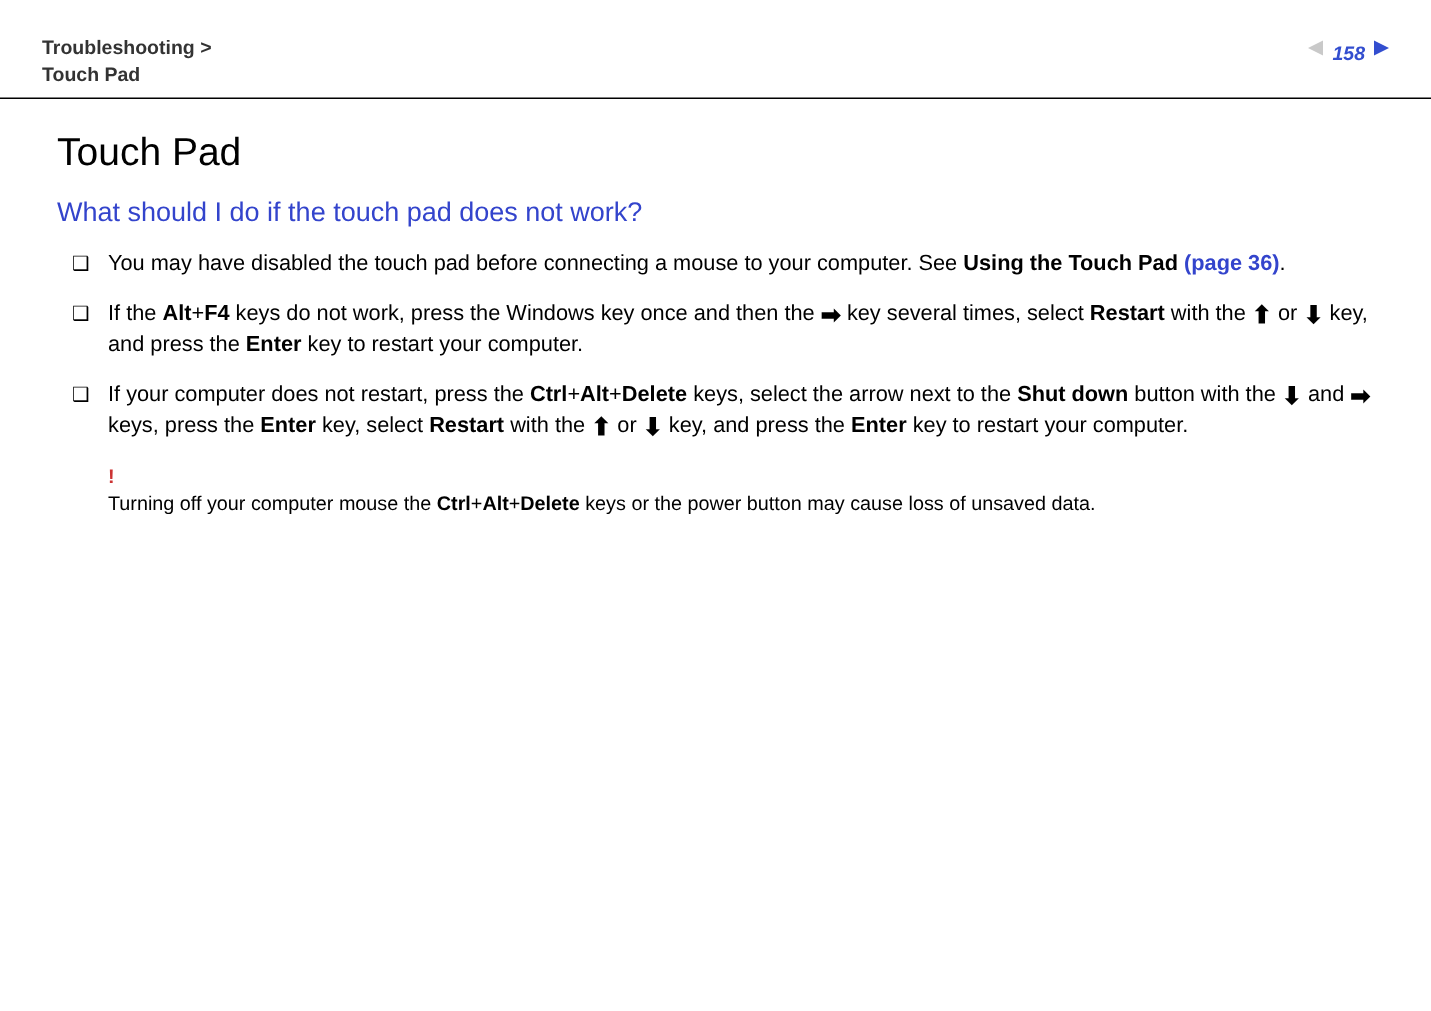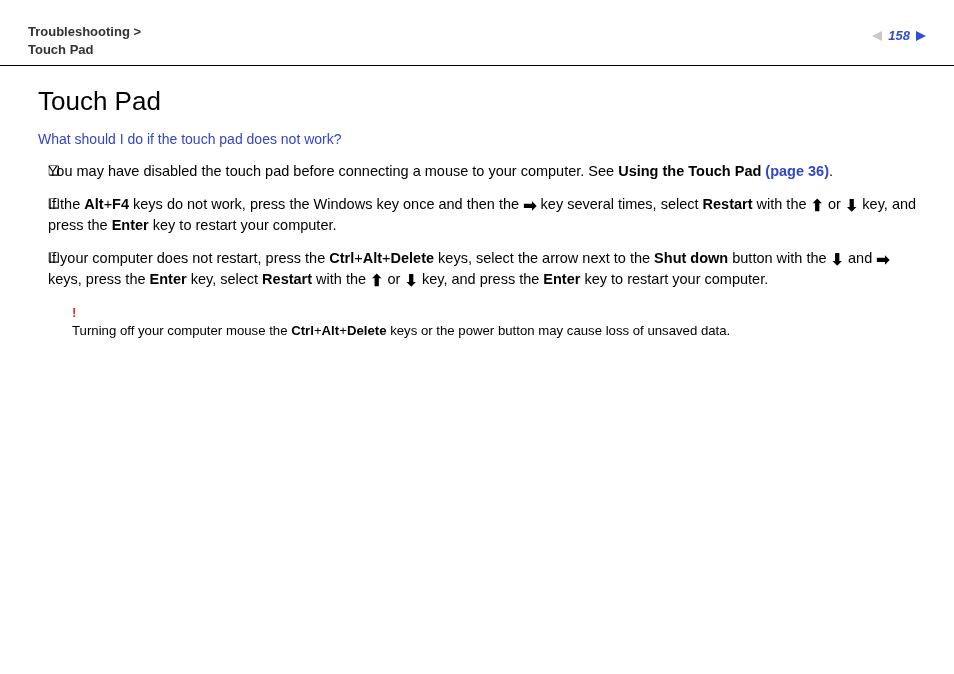--- a/index.html
+++ b/index.html
@@ -17,33 +17,34 @@
     display: flex;
     justify-content: space-between;
     align-items: flex-start;
     padding: 23px 28px 6px 28px;
     border-bottom: 1px solid #000;
     font-size: 13px;
     line-height: 1.4;
     font-weight: bold;
     color: #333;
   }
-  .pagenum-wrap { display: flex; align-items: center; margin-top: 4px; }
+  .pagenum-wrap { display: flex; margin-top: 4px; }
   .pagenum { color: #334ecf; font-weight: bold; font-style: italic; font-size: 13px; margin: 0 4px; }
   .nav-tri {
     width: 0; height: 0; border-top: 5px solid transparent; border-bottom: 5px solid transparent;
   }
   .nav-left { border-right: 10px solid #c9c9c9; margin-right: 2px; }
   .nav-right { border-left: 10px solid #334ecf; margin-left: 2px; }
   .content { padding: 20px 28px 0 38px; }
   h1 { font-size: 26px; font-weight: 400; margin: 0 0 14px 0; color: #000; }
-  h2 { font-size: 14px; font-weight: 400; margin: 0 0 14px 0; color: #3344cc; }
+  h2 { font-size: 18px; font-weight: 400; margin: 0 0 14px 0; color: #3344cc; }
   ul.bullets { list-style: none; padding: 0; margin: 0 0 0 10px; }
   ul.bullets > li {
     position: relative;
+    padding-left: 24px;
     margin-bottom: 12px;
     line-height: 1.45;
     font-size: 14.5px;
   }
   ul.bullets > li::before {
     content: "❑";
     position: absolute;
     left: 0;
     top: 1px;
     font-size: 13px;

